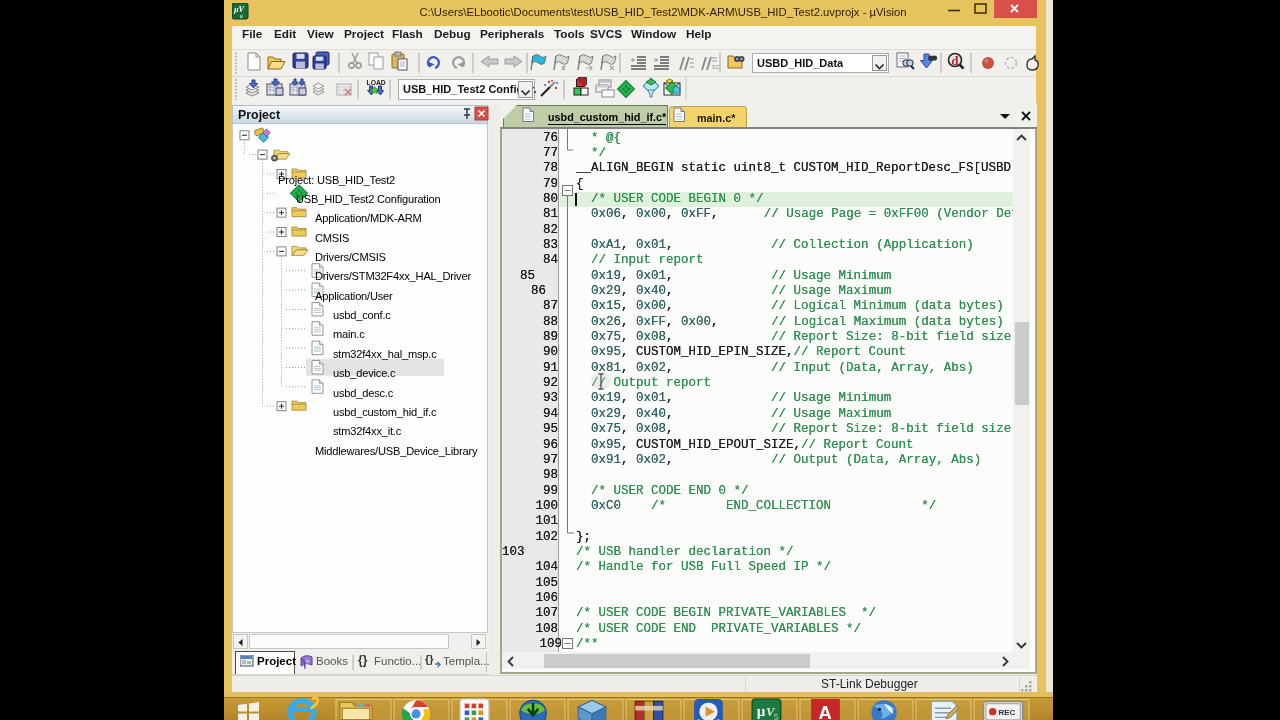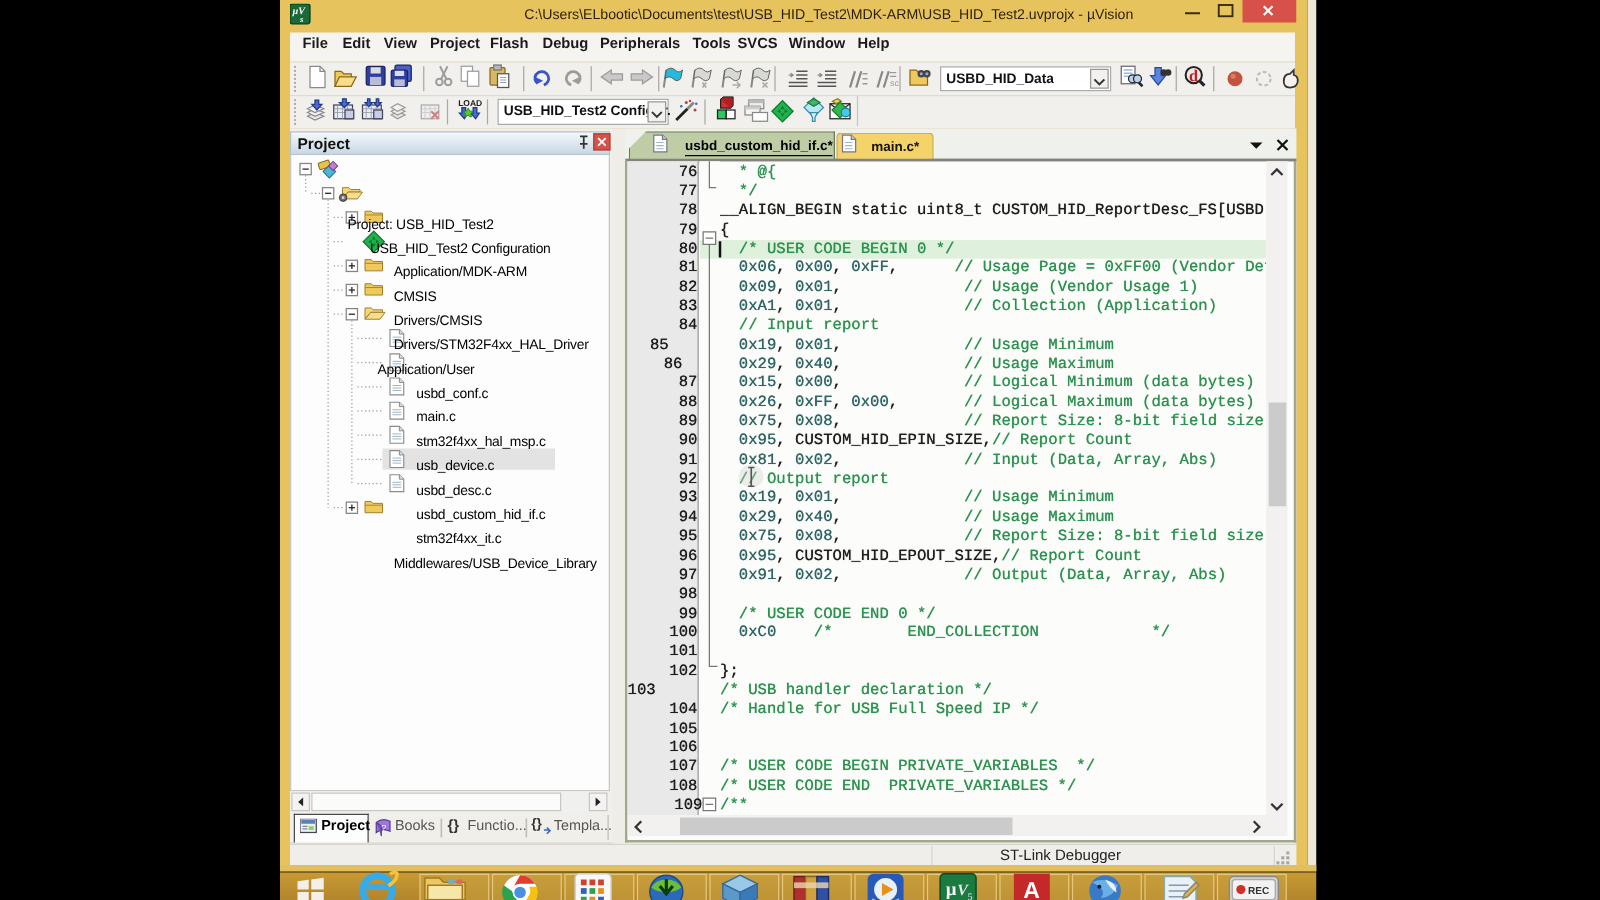--- a/index.html
+++ b/index.html
@@ -479,21 +479,21 @@
 <line x1="286" y1="386.825" x2="306" y2="386.825" stroke="#9a9a9a" stroke-width="1" stroke-dasharray="1 2"></line>
 </g>
 </svg>
 <div class="abs" style="left:0;top:0;width:1280px;height:720px;pointer-events:none">
 <div class="trow" style="left:278px;top:125.6px">Project: USB_HID_Test2</div>
 <div class="trow" style="left:296px;top:144.9px">USB_HID_Test2 Configuration</div>
 <div class="trow" style="left:315px;top:164.3px">Application/MDK-ARM</div>
 <div class="trow" style="left:315px;top:183.7px">CMSIS</div>
 <div class="trow" style="left:315px;top:203.0px">Drivers/CMSIS</div>
 <div class="trow" style="left:315px;top:222.3px">Drivers/STM32F4xx_HAL_Driver</div>
-<div class="trow" style="left:302px;top:241.7px">Application/User</div>
+<div class="trow" style="left:315px;top:241.7px">Application/User</div>
 <div class="trow" style="left:333px;top:261.1px">usbd_conf.c</div>
 <div class="trow" style="left:333px;top:280.4px">main.c</div>
 <div class="trow" style="left:333px;top:299.8px">stm32f4xx_hal_msp.c</div>
 <div class="trow" style="left:333px;top:319.1px">usb_device.c</div>
 <div class="trow" style="left:333px;top:338.5px">usbd_desc.c</div>
 <div class="trow" style="left:333px;top:357.8px">usbd_custom_hid_if.c</div>
 <div class="trow" style="left:333px;top:377.1px">stm32f4xx_it.c</div>
 <div class="trow" style="left:315px;top:396.5px">Middlewares/USB_Device_Library</div>
 </div>
 
@@ -600,21 +600,20 @@
 <div class="ln" style="top:637.05px;left:502px;width:60px;text-align:right">109</div>
 </div>
 <div id="codeclip">
     <div style="position:absolute;left:-560px;top:-129px;width:1280px;height:720px">
 <div class="cl" style="top:130.50px"><span class="c">  * @{</span></div>
 <div class="cl" style="top:145.85px"><span class="c">  */</span></div>
 <div class="cl" style="top:161.20px"><span class="k">__ALIGN_BEGIN static uint8_t CUSTOM_HID_ReportDesc_FS[USBD</span></div>
 <div class="cl" style="top:176.55px"><span class="k">{</span></div>
 <div class="cl" style="top:191.90px"><span class="c">  /* USER CODE BEGIN 0 */</span></div>
 <div class="cl" style="top:207.25px"><span class="k">  </span><span class="n">0x06</span><span class="k">, </span><span class="n">0x00</span><span class="k">, </span><span class="n">0xFF</span><span class="k">,</span><span class="k">      </span><span class="c">// Usage Page = 0xFF00 (Vendor Defined Page 1)</span></div>
-<div class="cl" style="top:222.60px"><span class="k">  </span><span class="n">0x09</span><span class="k">, </span><span class="n">0x01</span><span class="k">,</span><span class="k">             </span><span class="c">// Usage (Vendor Usage 1)</span></div>
 <div class="cl" style="top:237.95px"><span class="k">  </span><span class="n">0xA1</span><span class="k">, </span><span class="n">0x01</span><span class="k">,</span><span class="k">             </span><span class="c">// Collection (Application)</span></div>
 <div class="cl" style="top:253.30px"><span class="k">  </span><span class="c">// Input report</span></div>
 <div class="cl" style="top:268.65px"><span class="k">  </span><span class="n">0x19</span><span class="k">, </span><span class="n">0x01</span><span class="k">,</span><span class="k">             </span><span class="c">// Usage Minimum</span></div>
 <div class="cl" style="top:284.00px"><span class="k">  </span><span class="n">0x29</span><span class="k">, </span><span class="n">0x40</span><span class="k">,</span><span class="k">             </span><span class="c">// Usage Maximum</span></div>
 <div class="cl" style="top:299.35px"><span class="k">  </span><span class="n">0x15</span><span class="k">, </span><span class="n">0x00</span><span class="k">,</span><span class="k">             </span><span class="c">// Logical Minimum (data bytes)</span></div>
 <div class="cl" style="top:314.70px"><span class="k">  </span><span class="n">0x26</span><span class="k">, </span><span class="n">0xFF</span><span class="k">, </span><span class="n">0x00</span><span class="k">,</span><span class="k">       </span><span class="c">// Logical Maximum (data bytes)</span></div>
 <div class="cl" style="top:330.05px"><span class="k">  </span><span class="n">0x75</span><span class="k">, </span><span class="n">0x08</span><span class="k">,</span><span class="k">             </span><span class="c">// Report Size: 8-bit field size</span></div>
 <div class="cl" style="top:345.40px"><span class="k">  </span><span class="n">0x95</span><span class="k">, CUSTOM_HID_EPIN_SIZE,</span><span class="c">// Report Count</span></div>
 <div class="cl" style="top:360.75px"><span class="k">  </span><span class="n">0x81</span><span class="k">, </span><span class="n">0x02</span><span class="k">,</span><span class="k">             </span><span class="c">// Input (Data, Array, Abs)</span></div>
 <div class="cl" style="top:376.10px"><span class="k">  </span><span class="c">// Output report</span></div>
@@ -665,21 +664,21 @@
 <div id="hthumb"></div>
 <svg class="abs" style="left:506px;top:655px" width="10" height="12">
     <path d="M7 2 L2.5 6.5 L7 11" fill="none" stroke="#333" stroke-width="1.8"></path>
   </svg>
 <svg class="abs" style="left:1000px;top:655px" width="10" height="12">
     <path d="M3 2 L7.5 6.5 L3 11" fill="none" stroke="#333" stroke-width="1.8"></path>
   </svg>
 
 <div id="status">
  <div class="abs" style="left:513px;top:1px;width:1px;height:15px;background:#D8D5CF"></div>
- <span class="abs" style="left:568px;top:1px;font-size:12px;color:#222">ST-Link Debugger</span>
+ <span class="abs" style="left:589px;top:1px;font-size:12px;color:#222">ST-Link Debugger</span>
  <div class="abs" style="left:787px;top:1px;width:1px;height:15px;background:#D8D5CF"></div>
  <svg class="abs" style="right:4px;top:5px" width="12" height="11">
       <g fill="#AAA8A2">
         <rect x="8" y="0" width="2.5" height="2.5"></rect>
         <rect x="8" y="4" width="2.5" height="2.5"></rect>
         <rect x="8" y="8" width="2.5" height="2.5"></rect>
         <rect x="4" y="4" width="2.5" height="2.5"></rect>
         <rect x="4" y="8" width="2.5" height="2.5"></rect>
         <rect x="0" y="8" width="2.5" height="2.5"></rect>
       </g>

